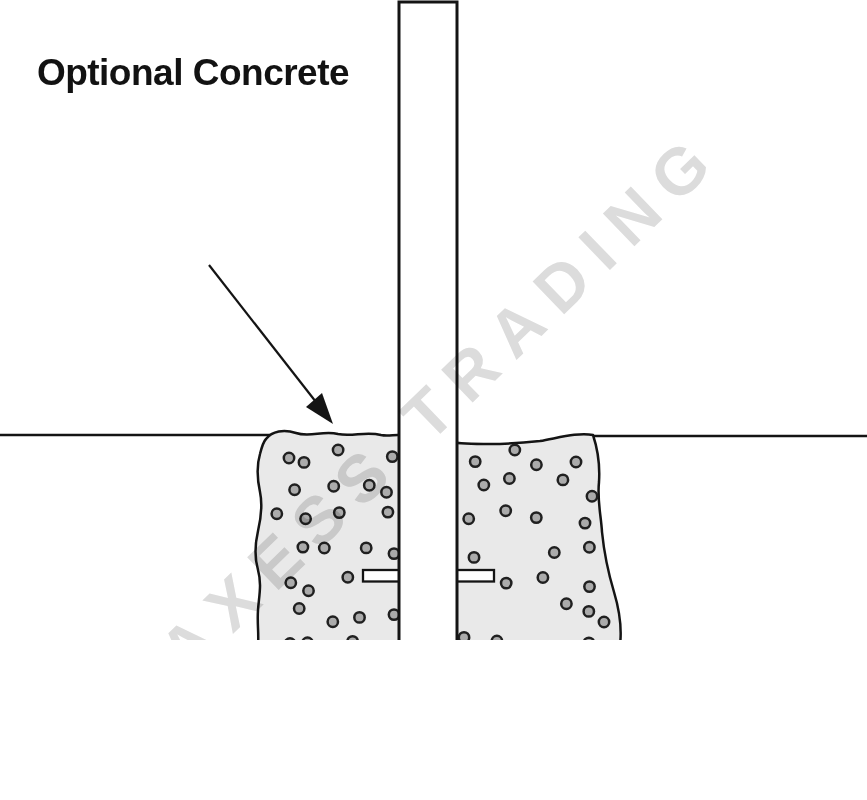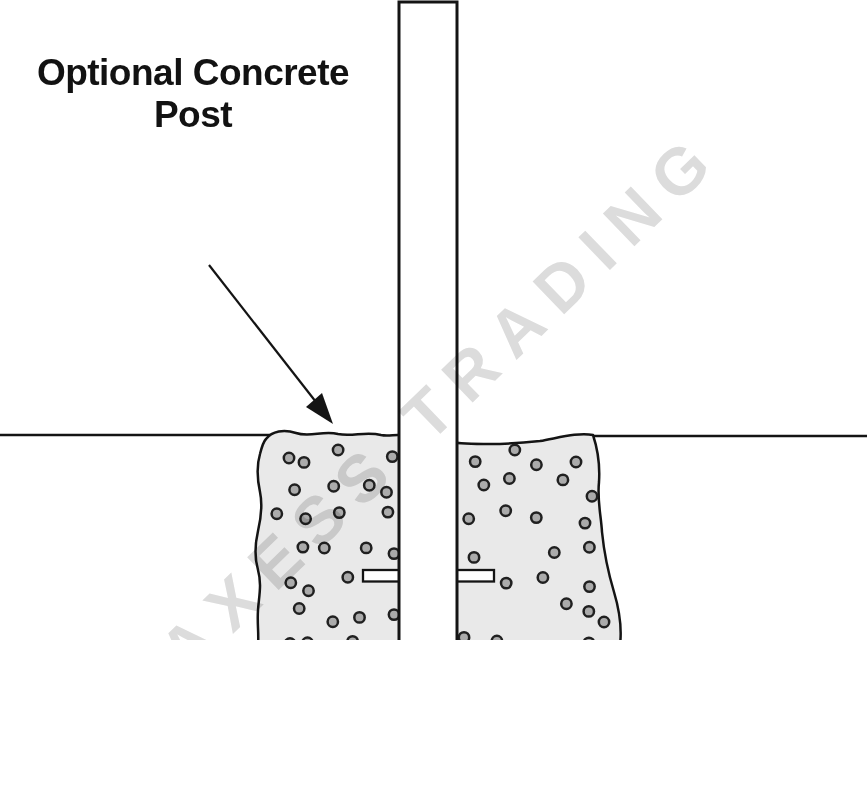--- a/index.html
+++ b/index.html
@@ -131,18 +131,17 @@
       <circle cx="501.0" cy="769.0" r="5.2" fill="#ababab" stroke="#202020" stroke-width="2.5"></circle>
       <circle cx="540.0" cy="771.0" r="5.2" fill="#ababab" stroke="#202020" stroke-width="2.5"></circle>
       <rect x="363" y="570" width="131" height="11.5" fill="#ffffff" stroke="#141414" stroke-width="2.3"></rect>
       <rect x="399" y="2" width="58" height="756" fill="#ffffff" stroke="#141414" stroke-width="3"></rect>
       <line x1="209" y1="265" x2="316" y2="402" stroke="#141414" stroke-width="2.2"></line>
       <polygon points="333,424 306,407 322,393" fill="#141414"></polygon>
     </svg>
 
   <div class="title-block">
     <span>Optional Concrete</span>
-    <span>Post</span>
   </div>
 
   <div class="watermark" style="color: rgb(220, 220, 220); transform: translate(-50%, -50%) rotate(-44deg);">AXESS TRADING</div>
 
 </div>
 
 </body></html>

